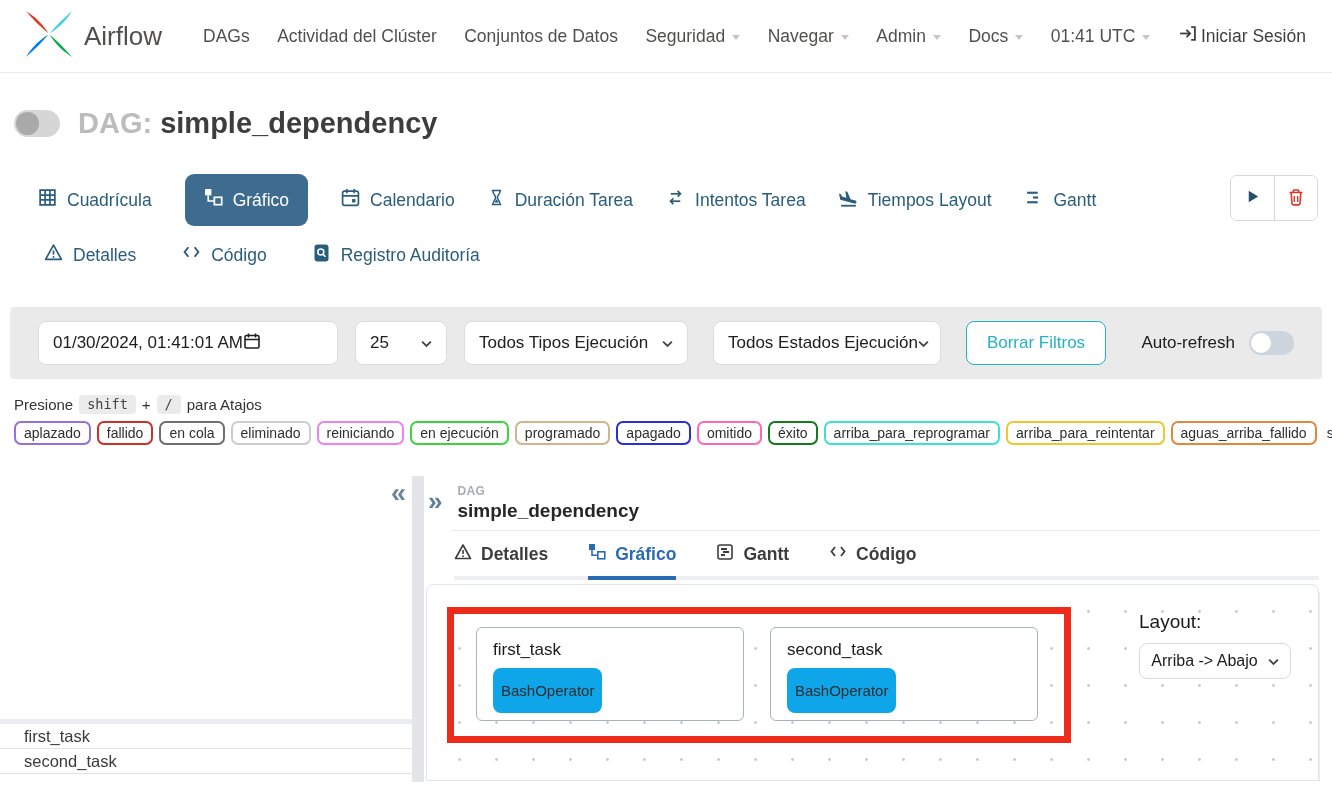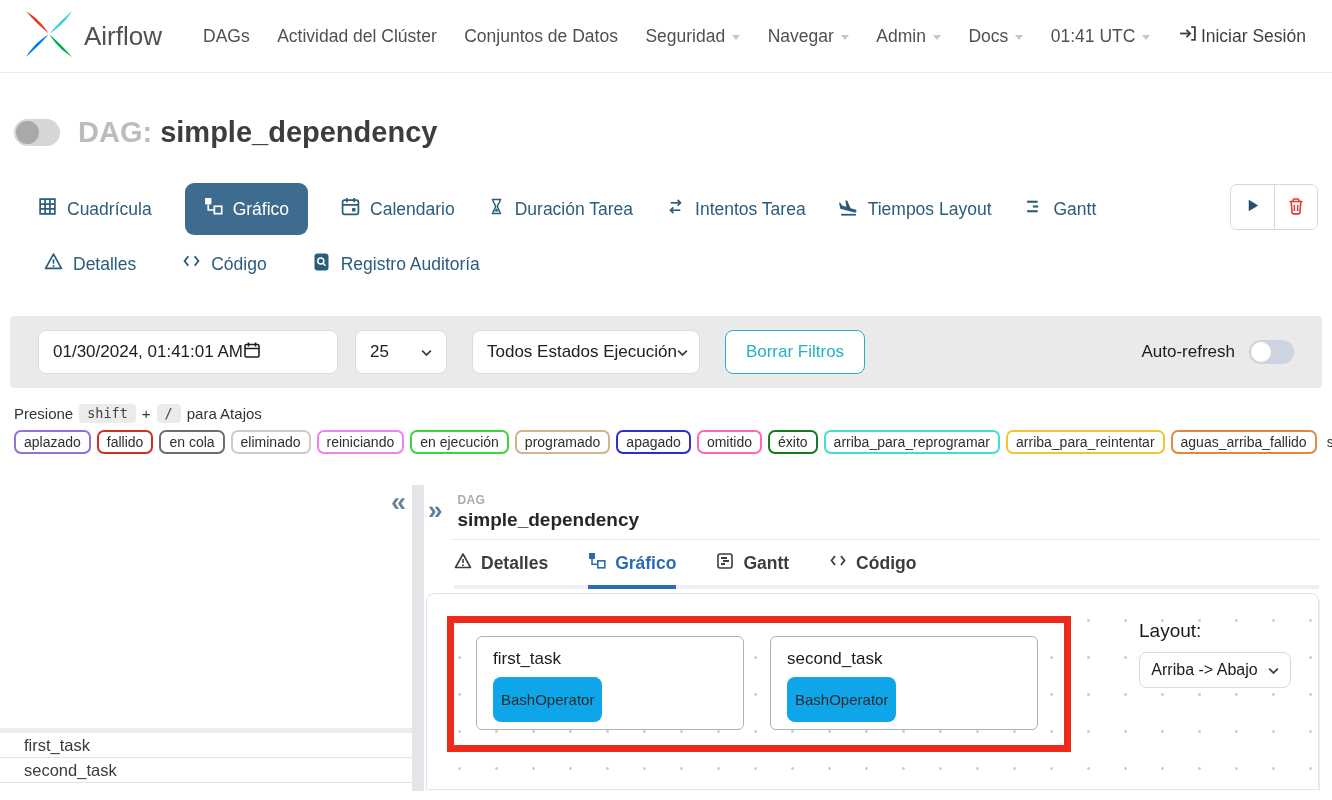--- a/index.html
+++ b/index.html
@@ -12,21 +12,21 @@
   
   .navbar { height:73px; display:flex; align-items:center; padding:0 26px 0 22px; border-bottom:1px solid #ebebeb; background:#fff; }
   .brand { display:flex; align-items:center; gap:8px; margin-right:41px; }
   .brand-name { font-size:26px; color:#51504f; }
   .nav-links { flex:1; display:flex; align-items:center; justify-content:space-between; }
   .nav-item { display:flex; align-items:center; font-size:17.5px; color:#51504f; cursor:pointer; white-space:nowrap; }
   .nav-caret { width:0; height:0; border-left:4.5px solid transparent; border-right:4.5px solid transparent; border-top:5px solid #cdc3c6; margin-left:7px; margin-top:3px; }
   .login { display:flex; align-items:center; gap:4px; font-size:17.5px; color:#3f3f3f; cursor:pointer; }
 
   
-  .dag-head { display:flex; align-items:flex-start; margin-top:39px; padding:0 14px; }
+  .dag-head { display:flex; align-items:flex-start; margin-top:30px; padding:0 14px; }
   .toggle { width:46px; height:27px; border-radius:14px; background:#d6d6d6; position:relative; margin-top:7px; cursor:pointer; flex:none; }
   .toggle .knob { position:absolute; left:2px; top:2px; width:23px; height:23px; border-radius:50%; background:#a9a9a9; }
   .dag-title { margin-left:18px; font-size:29px; font-weight:700; line-height:40px; white-space:nowrap; }
   .dag-label { color:#bcbcbc; }
   .dag-name { color:#3d3d3d; }
   .head-badges { margin-left:auto; display:flex; gap:14px; margin-top:2px; }
   .pill-badge { background:#e3e3e3; color:#3f3f3f; font-size:15.5px; font-weight:700; padding:7px 12px; border-radius:6px; white-space:nowrap; }
 
   
   .tabstrip { margin-top:30px; padding-left:38px; position:relative; }
@@ -295,20 +295,26 @@
       <span>01/30/2024, 01:41:01 AM</span>
       <span>
         <svg viewBox="0 0 18 18" width="18" height="18" fill="none" stroke="#1f1f1f" stroke-width="1.6">
             <rect x="2" y="3.5" width="14" height="12.5" rx="1.5"></rect>
             <path d="M5.5 1.5v4M12.5 1.5v4M2 7.5h14"></path>
           </svg>
       </span>
     </div>
     <div class="selectbox sel-size">
       <span>25</span>
+      <span><svg viewBox="0 0 10 7" width="11" height="8" fill="none" stroke="#444" stroke-width="1.6">
+            <path d="M1 1.3 5 5.3 9 1.3"></path>
+          </svg></span>
+    </div>
+    <div class="selectbox sel-type">
+      <span>Todos Tipos Ejecución</span>
       <span><svg viewBox="0 0 10 7" width="11" height="8" fill="none" stroke="#444" stroke-width="1.6">
             <path d="M1 1.3 5 5.3 9 1.3"></path>
           </svg></span>
     </div>
     <div class="selectbox sel-state">
       <span>Todos Estados Ejecución</span>
       <span><svg viewBox="0 0 10 7" width="11" height="8" fill="none" stroke="#444" stroke-width="1.6">
             <path d="M1 1.3 5 5.3 9 1.3"></path>
           </svg></span>
     </div>

